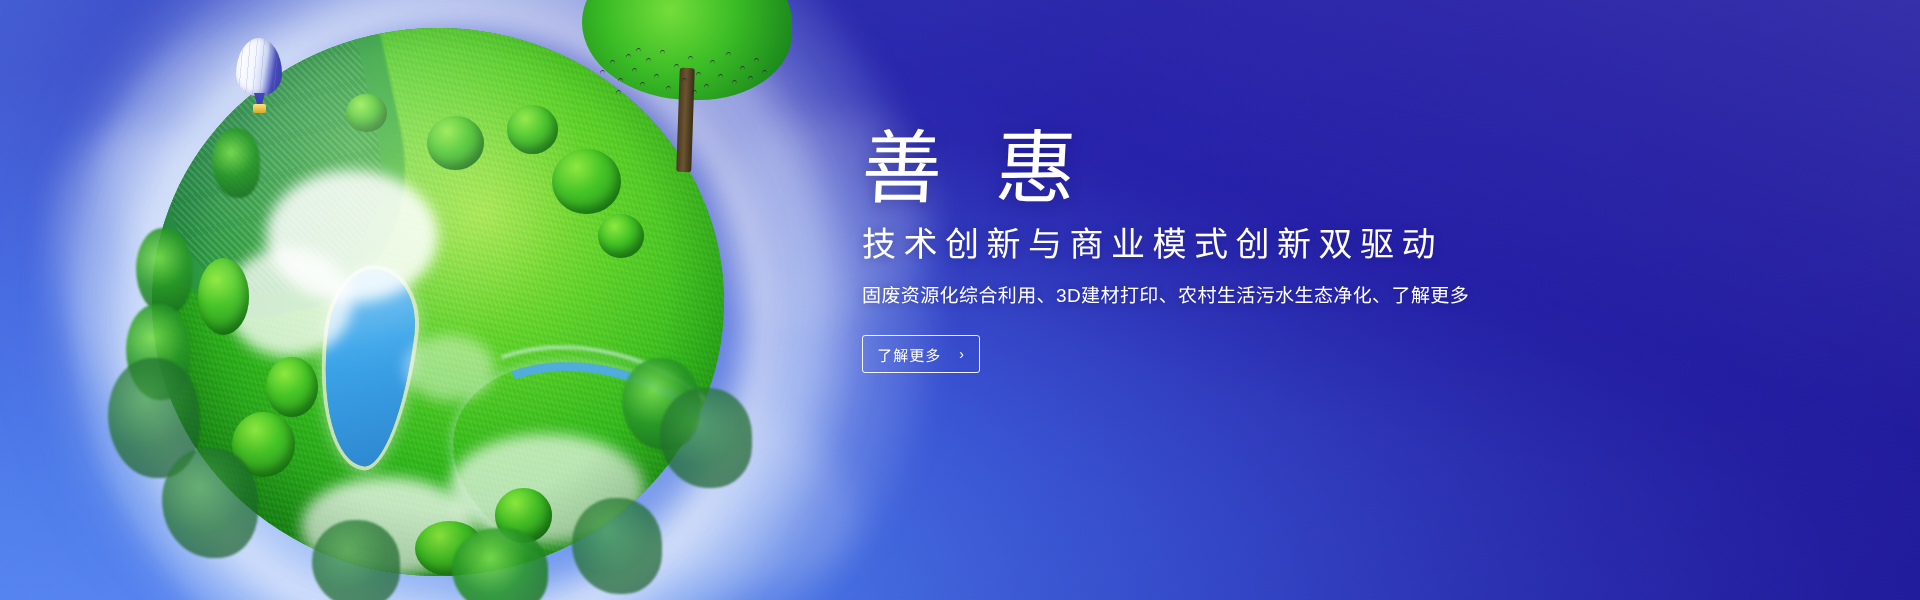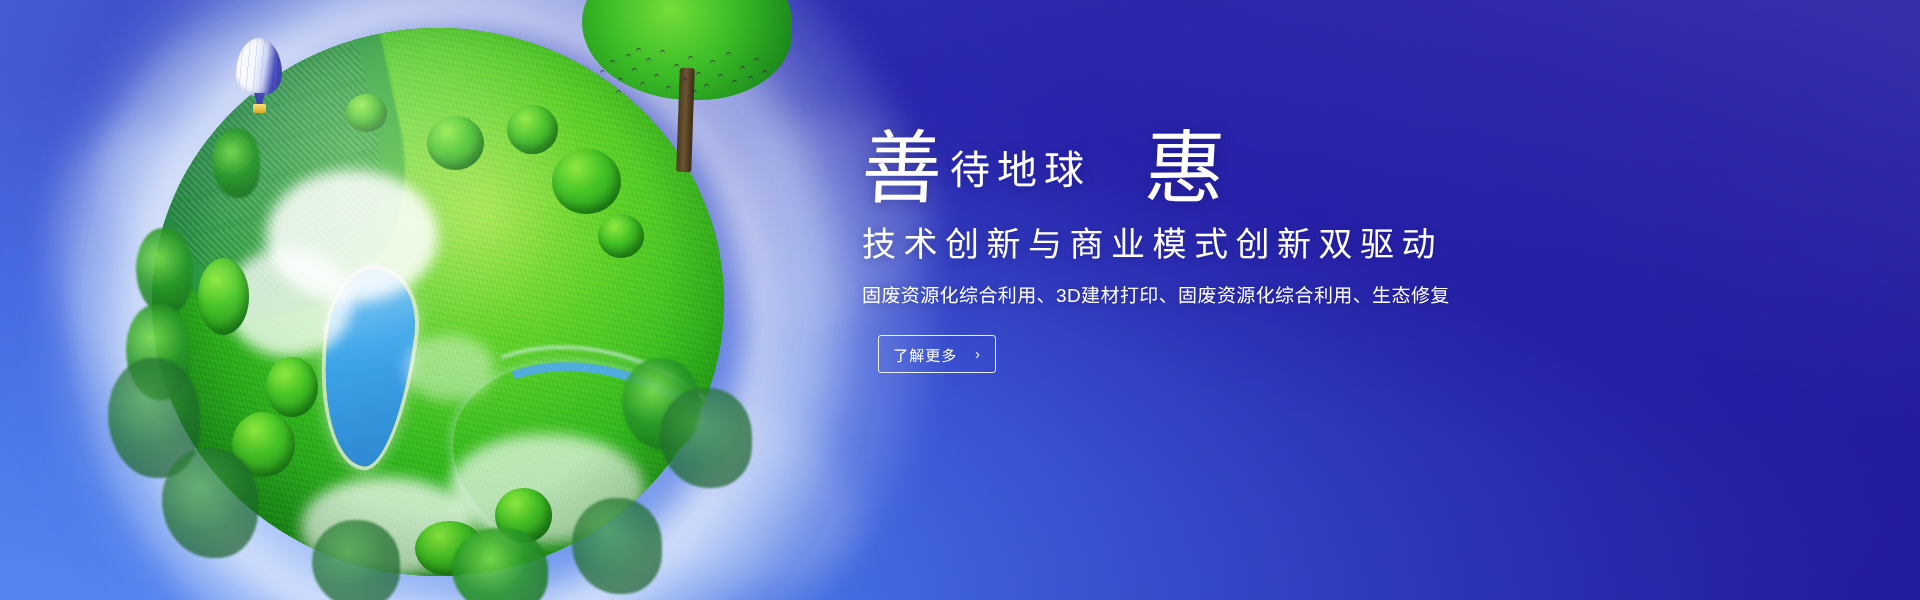--- a/index.html
+++ b/index.html
@@ -322,21 +322,20 @@
     width: 116px;
     height: 36px;
     border: 1px solid rgba(255,255,255,0.92);
     border-radius: 3px;
     color: #ffffff;
     font-size: 15px;
     letter-spacing: 1px;
     background: transparent;
     cursor: pointer;
     user-select: none;
-    margin-left: 16px;
   }
   .cta .chev {
     font-size: 14px;
     line-height: 1;
     transform: translateY(-0.5px);
   }
 </style>
 </head>
 <body>
 
@@ -437,28 +436,27 @@
     <span class="bird" style="left:166px; top:26px;"></span>
     <span class="bird" style="left:40px;  top:4px;"></span>
     <span class="bird" style="left:20px;  top:46px;"></span>
     <span class="bird" style="left:96px;  top:46px;"></span>
   </div>
 
   <div class="content">
 
     <div class="headline">
       <span class="hl-big">善</span>
-      <span class="hl-small">待地球</span>
       <span class="hl-gap"></span>
       <span class="hl-big">惠</span>
     </div>
 
     <div class="subtitle">技术创新与商业模式创新双驱动</div>
 
-    <div class="desc">固废资源化综合利用、3D建材打印、固废资源化综合利用、生态修复</div>
+    <div class="desc">固废资源化综合利用、3D建材打印、农村生活污水生态净化、了解更多</div>
 
     <div class="cta">
       <span>了解更多</span>
       <span class="chev">›</span>
     </div>
 
   </div>
 </div>
 
 </body></html>

